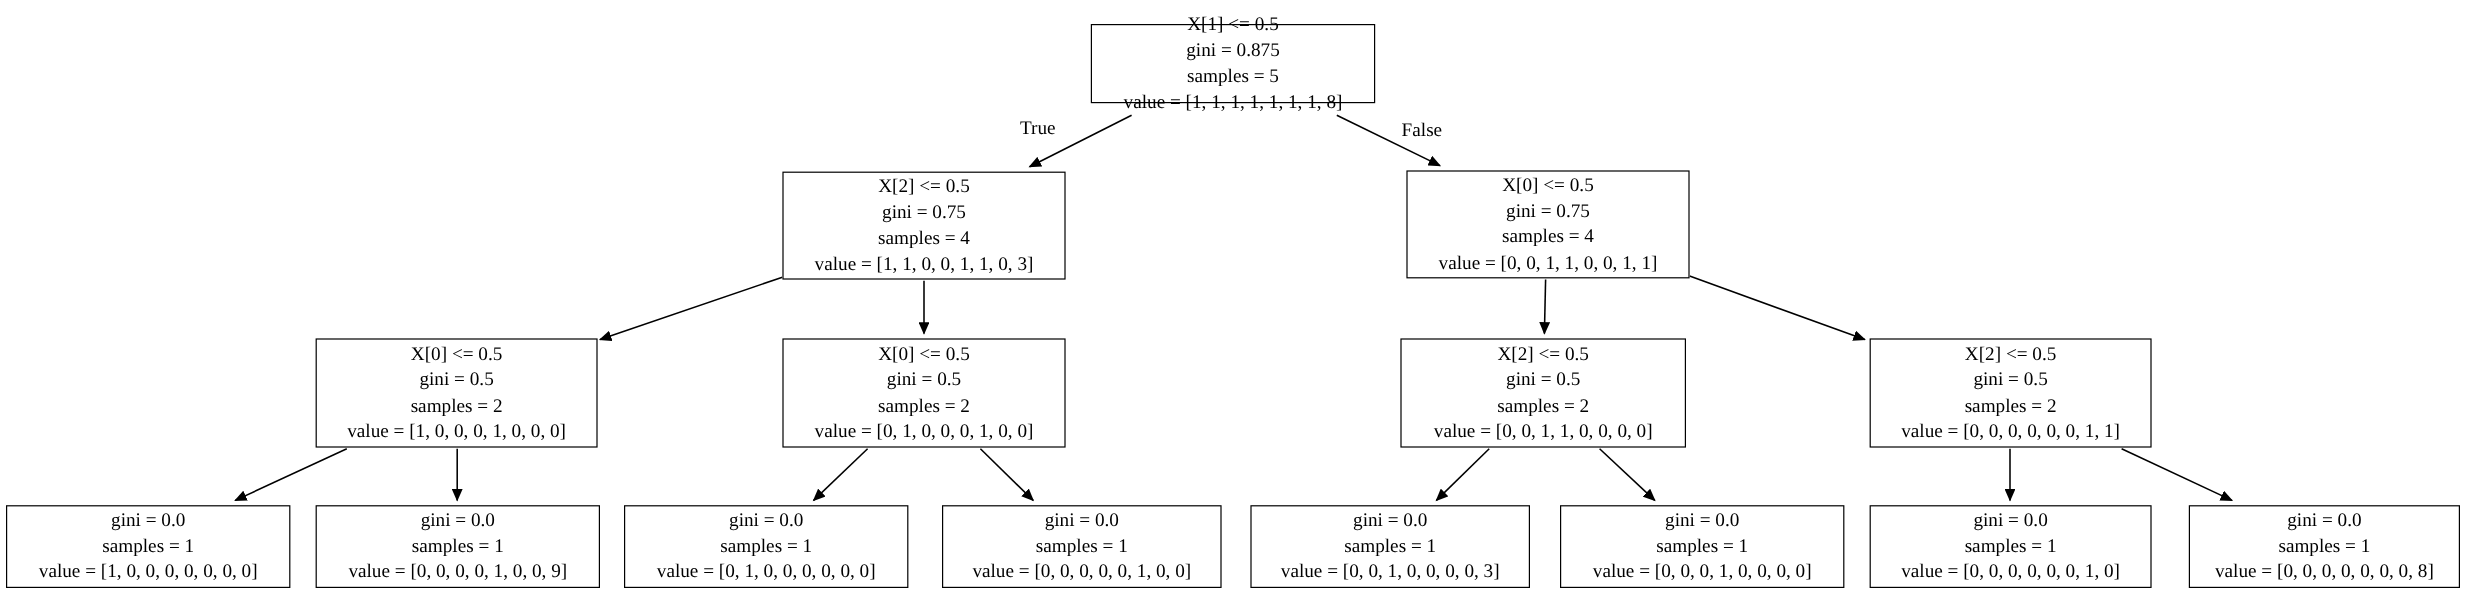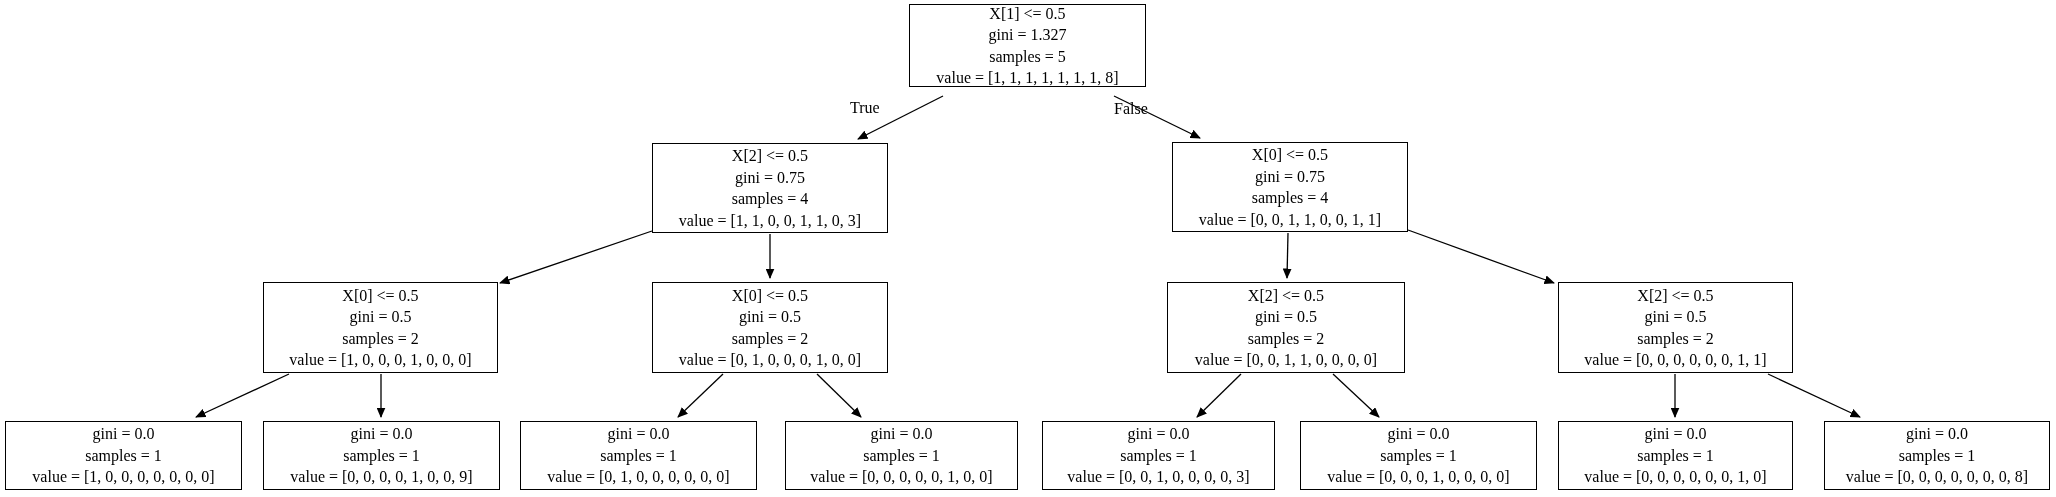--- a/index.html
+++ b/index.html
@@ -62,25 +62,25 @@
       <line x1="723" y1="374" x2="678" y2="417" marker-end="url(#arrow)"></line>
       <line x1="817" y1="374" x2="861" y2="417" marker-end="url(#arrow)"></line>
       <line x1="1241" y1="374" x2="1197" y2="417" marker-end="url(#arrow)"></line>
       <line x1="1333" y1="374" x2="1379" y2="417" marker-end="url(#arrow)"></line>
       <line x1="1675" y1="374" x2="1675" y2="417" marker-end="url(#arrow)"></line>
       <line x1="1768" y1="374" x2="1860" y2="417" marker-end="url(#arrow)"></line>
     </g>
   </svg>
 
   <span class="edge-label" style="left:838px; top:99px;margin-left:12px;">True</span>
-  <span class="edge-label" style="left:1114px; top:100px;">False</span>
+  <span class="edge-label" style="left:1168px; top:100px;">False</span>
 
-  <div class="node" style="left:909px; top:4px; width:237px; height:83px;">
+  <div class="node" style="left:909px; top:20px; width:237px; height:66px;">
     <div class="node-line">X[1] &lt;= 0.5</div>
-    <div class="node-line">gini = 1.327</div>
+    <div class="node-line">gini = 0.875</div>
     <div class="node-line">samples = 5</div>
     <div class="node-line">value = [1, 1, 1, 1, 1, 1, 1, 8]</div>
   </div>
 
   <div class="node" style="left:652px; top:143px; width:236px; height:90px;">
     <div class="node-line">X[2] &lt;= 0.5</div>
     <div class="node-line">gini = 0.75</div>
     <div class="node-line">samples = 4</div>
     <div class="node-line">value = [1, 1, 0, 0, 1, 1, 0, 3]</div>
   </div>

